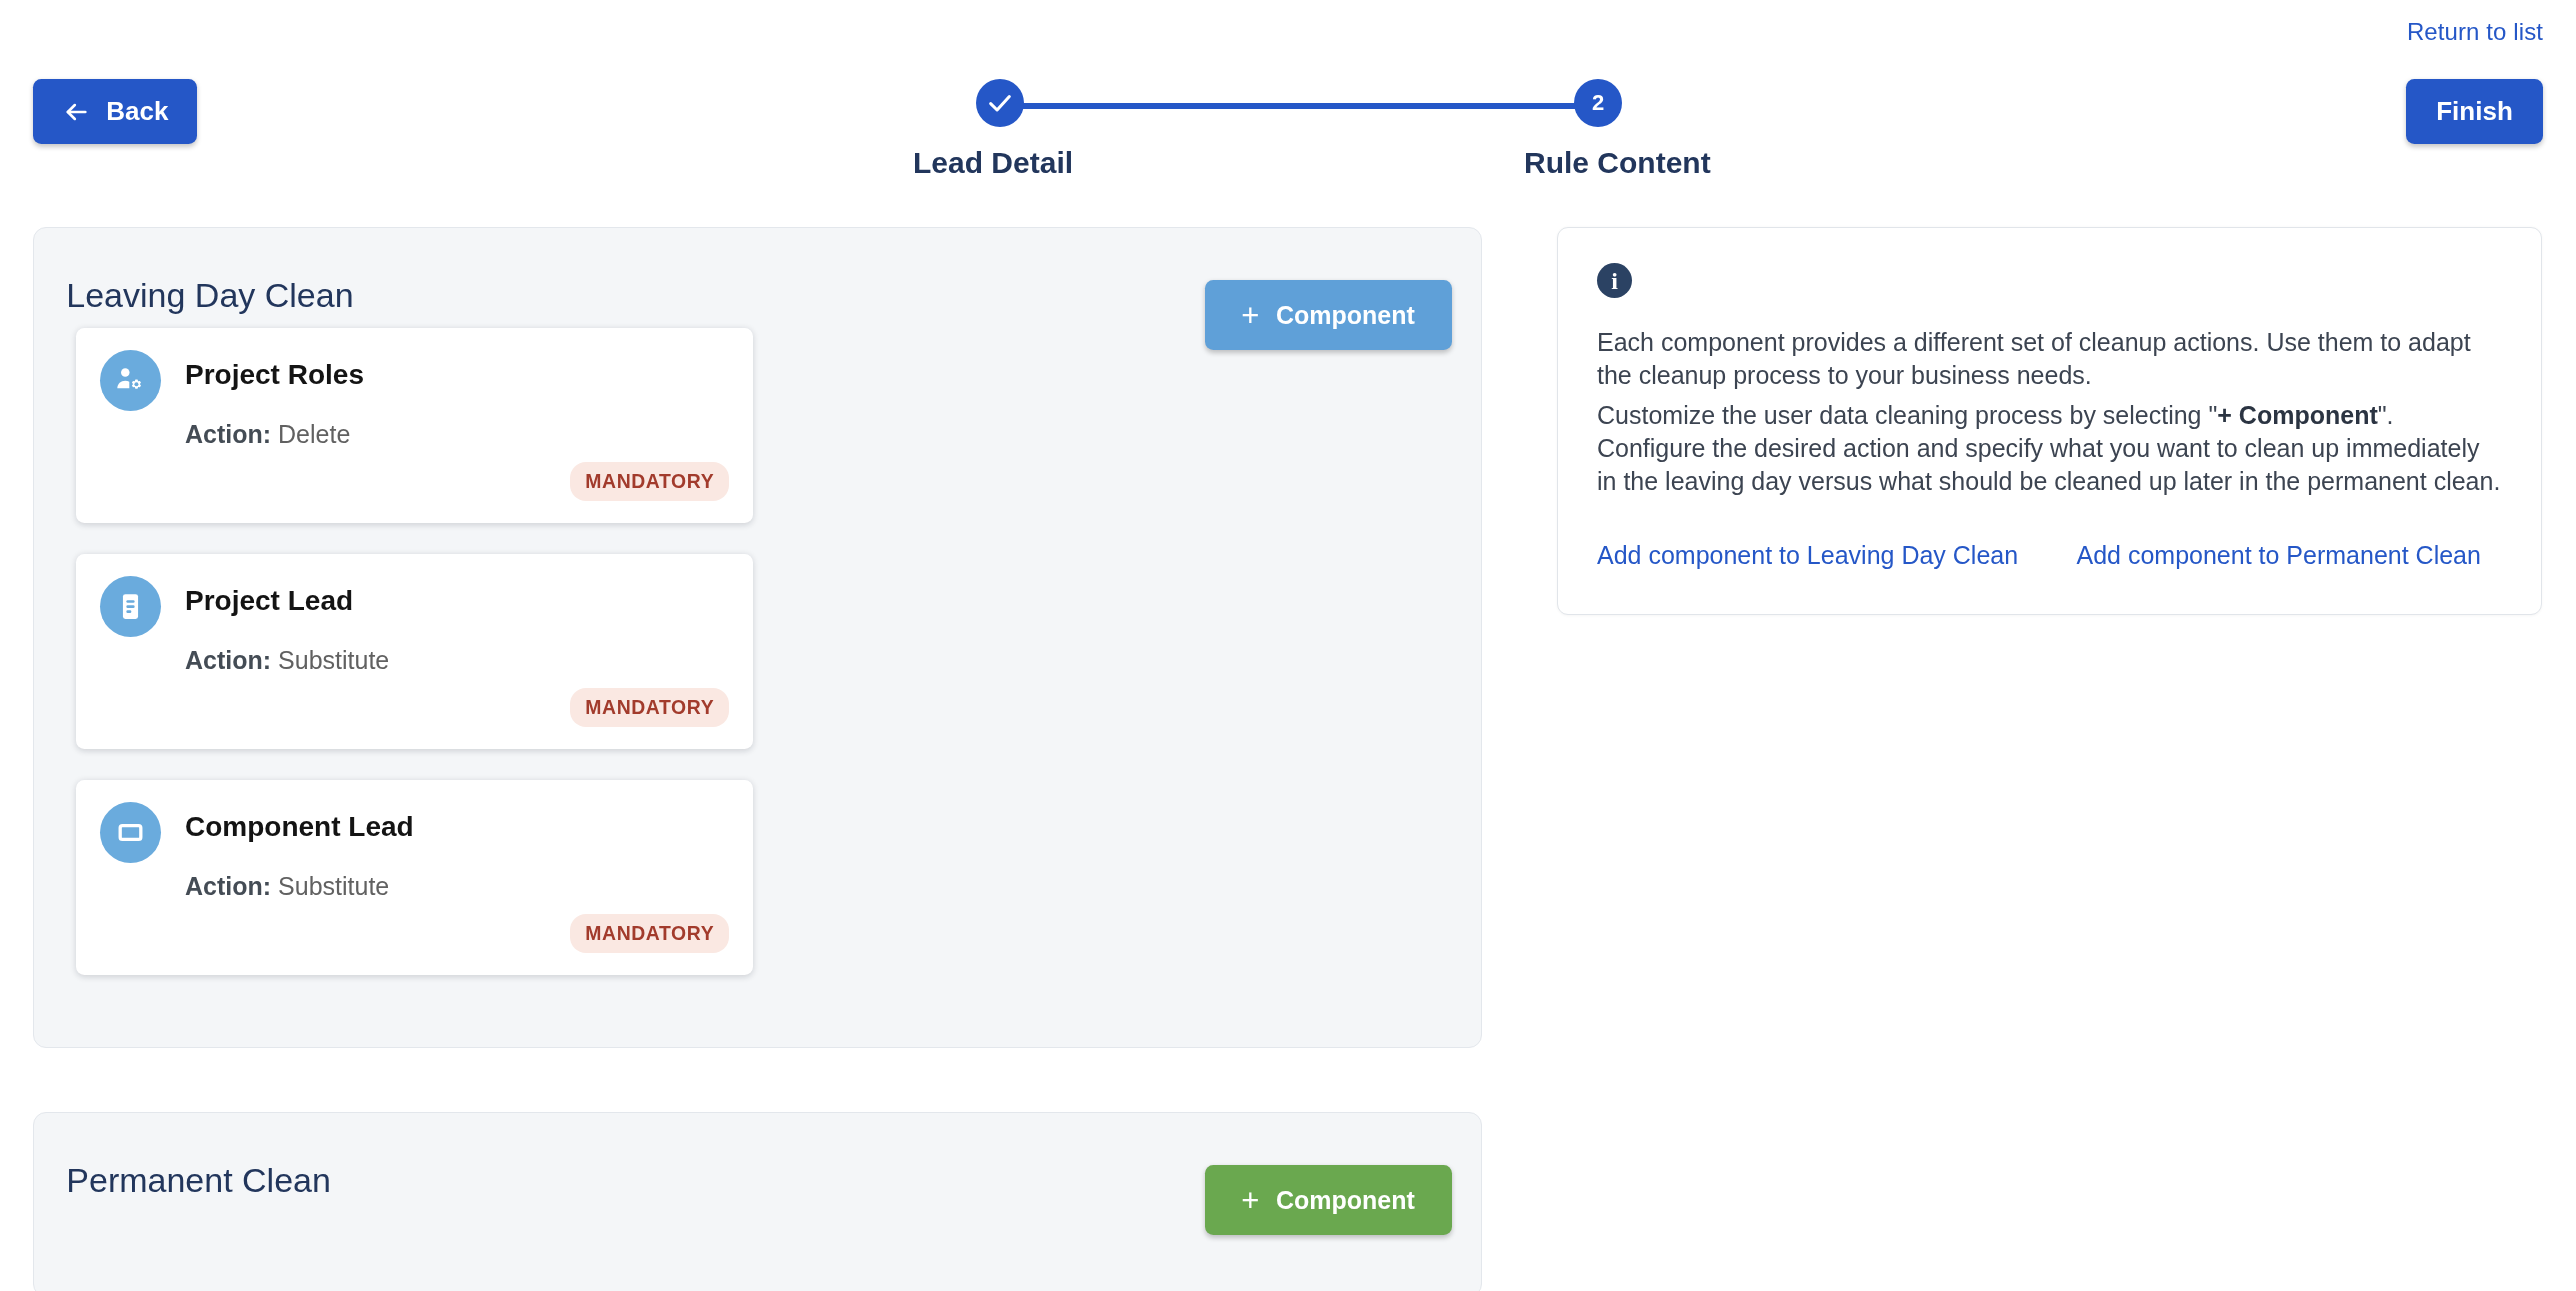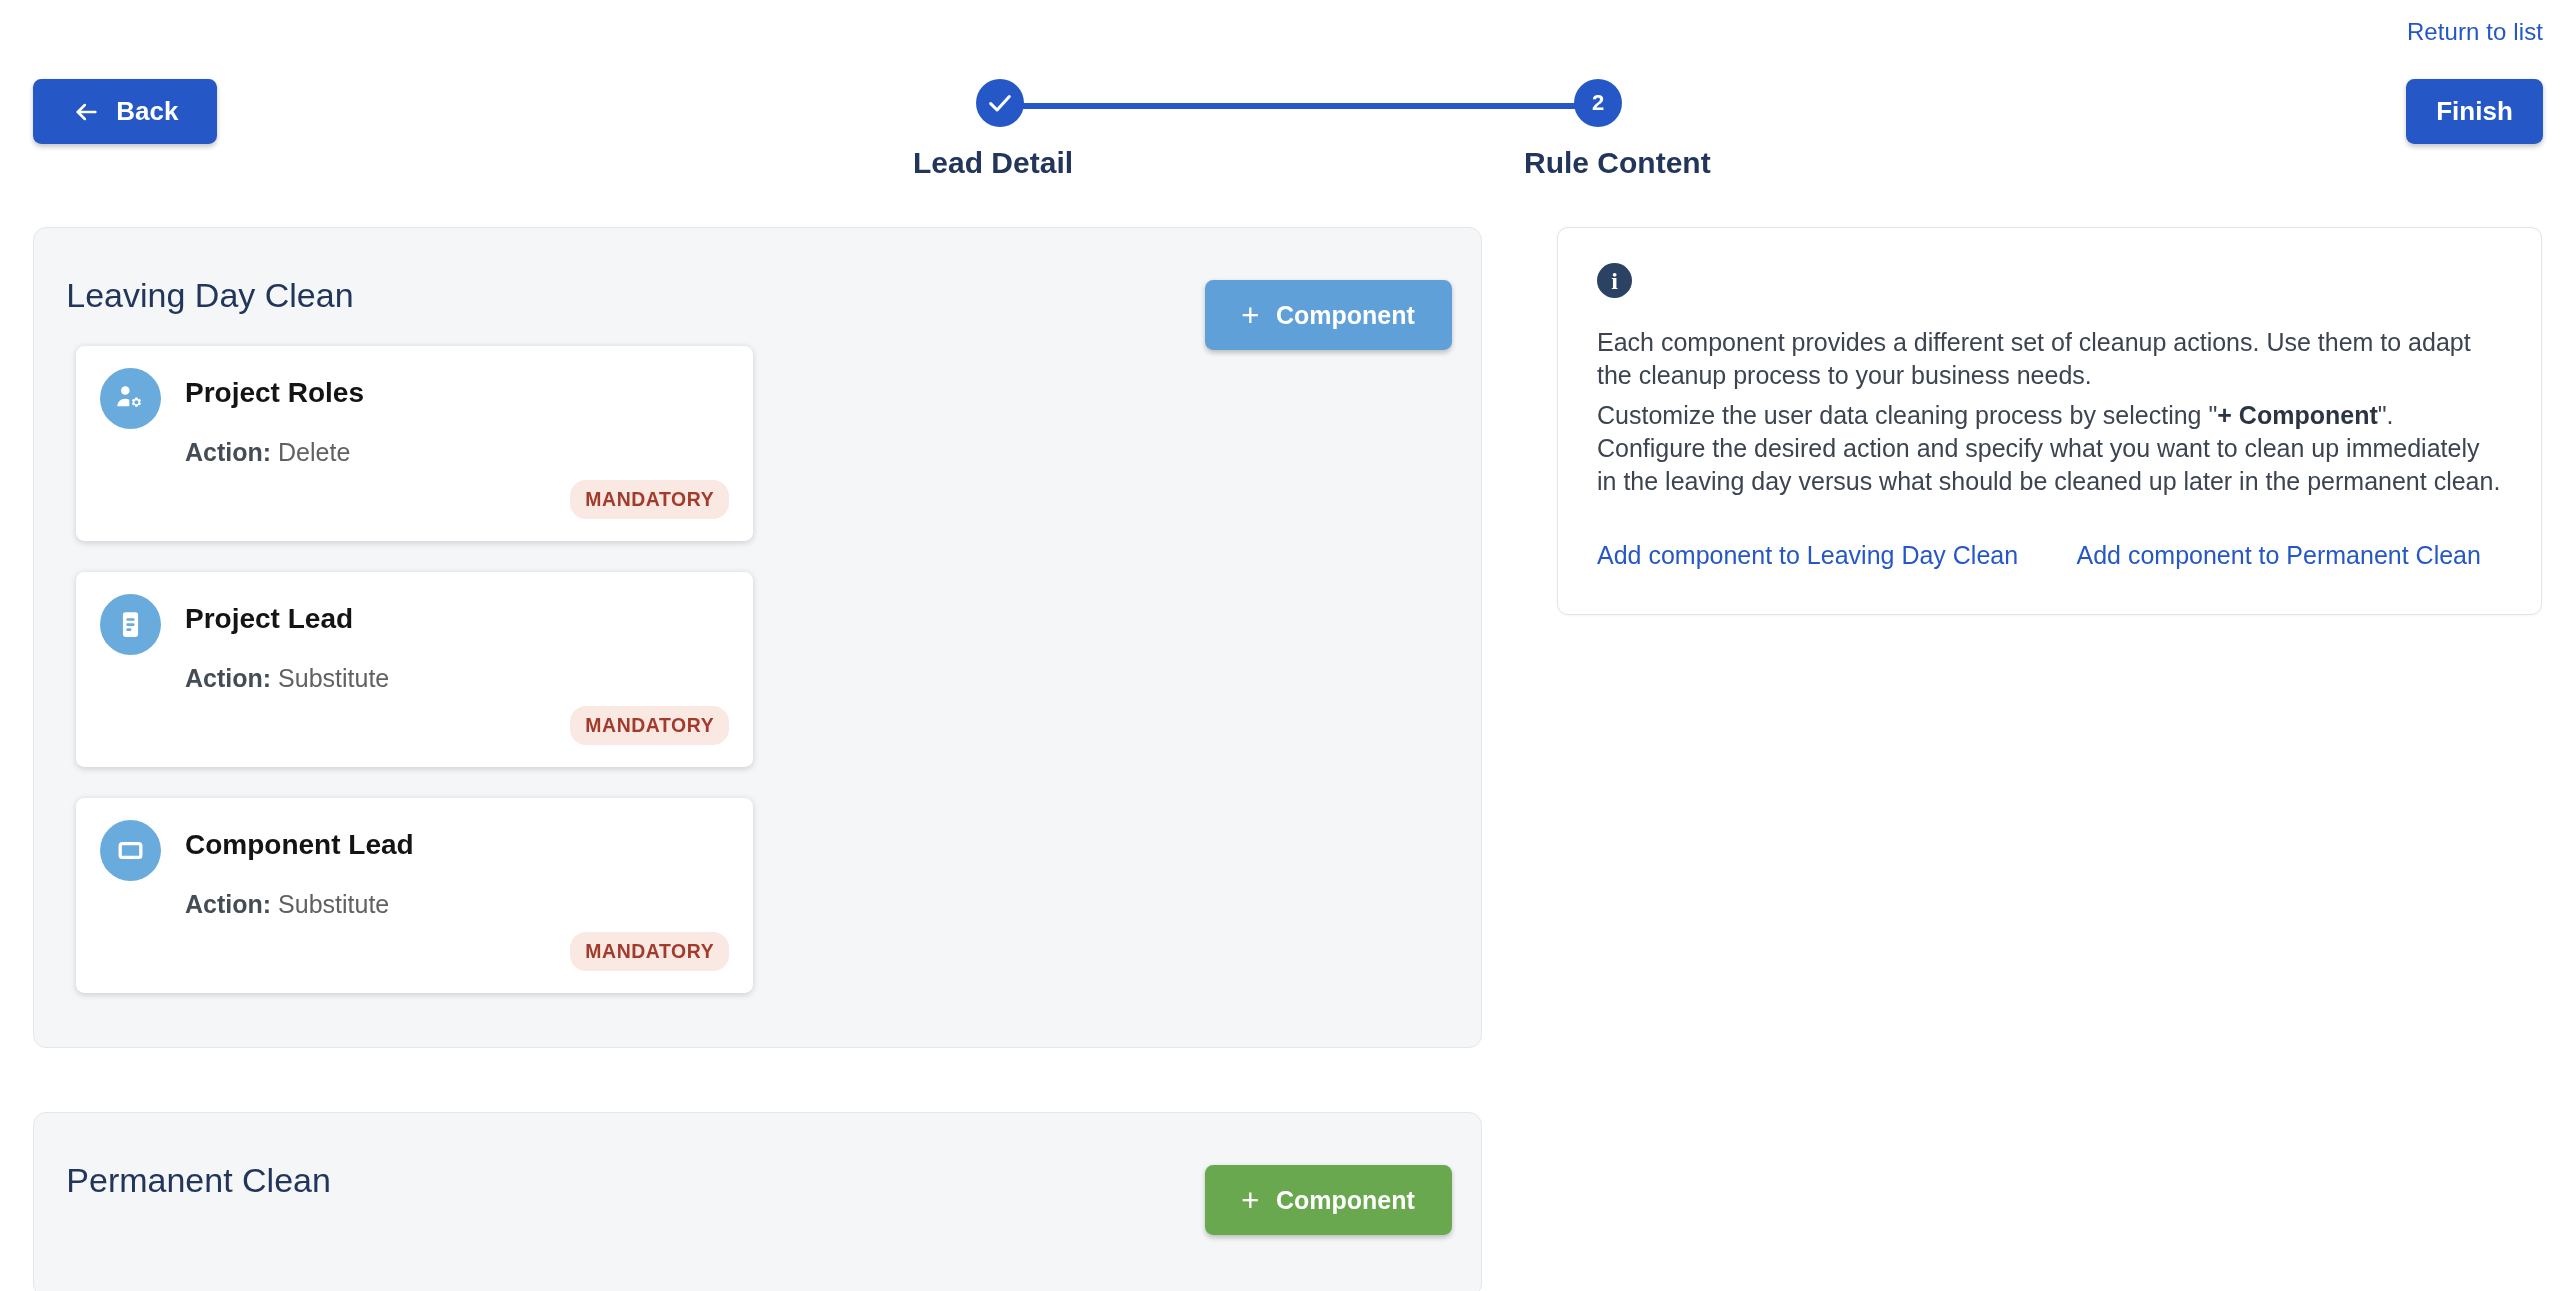--- a/index.html
+++ b/index.html
@@ -34,21 +34,21 @@
     color: #2557c7;
     text-decoration: none;
     cursor: pointer;
     letter-spacing: 0.1px;
   }
 
   .back-btn {
     position: absolute;
     left: 33px;
     top: 79px;
-    width: 184px;
+    width: 164px;
     height: 65px;
     background: #2557c7;
     border: none;
     border-radius: 8.3px;
     color: #ffffff;
     font-size: 26px;
     font-weight: bold;
     font-family: "Liberation Sans", sans-serif;
     display: flex;
     align-items: center;
@@ -180,21 +180,21 @@
     box-shadow: 0 2.8px 5.5px rgba(0,0,0,0.22);
   }
   .comp-btn.blue  { background: #5fa0d8; }
   .comp-btn.green { background: #6aa84f; }
   .plus-glyph { font-size: 31px; font-weight: normal; line-height: 1; }
 
   
   .cards {
     position: absolute;
     left: 42px;
-    top: 118px;
+    top: 100px;
     width: 677px;
   }
   .comp-card {
     background: #ffffff;
     border-radius: 8.3px;
     box-shadow: 0 1.8px 6.5px rgba(10,20,40,0.16);
     height: 195px;
     position: relative;
     padding: 22px 24px 0 24px;
     margin-bottom: 31px;

